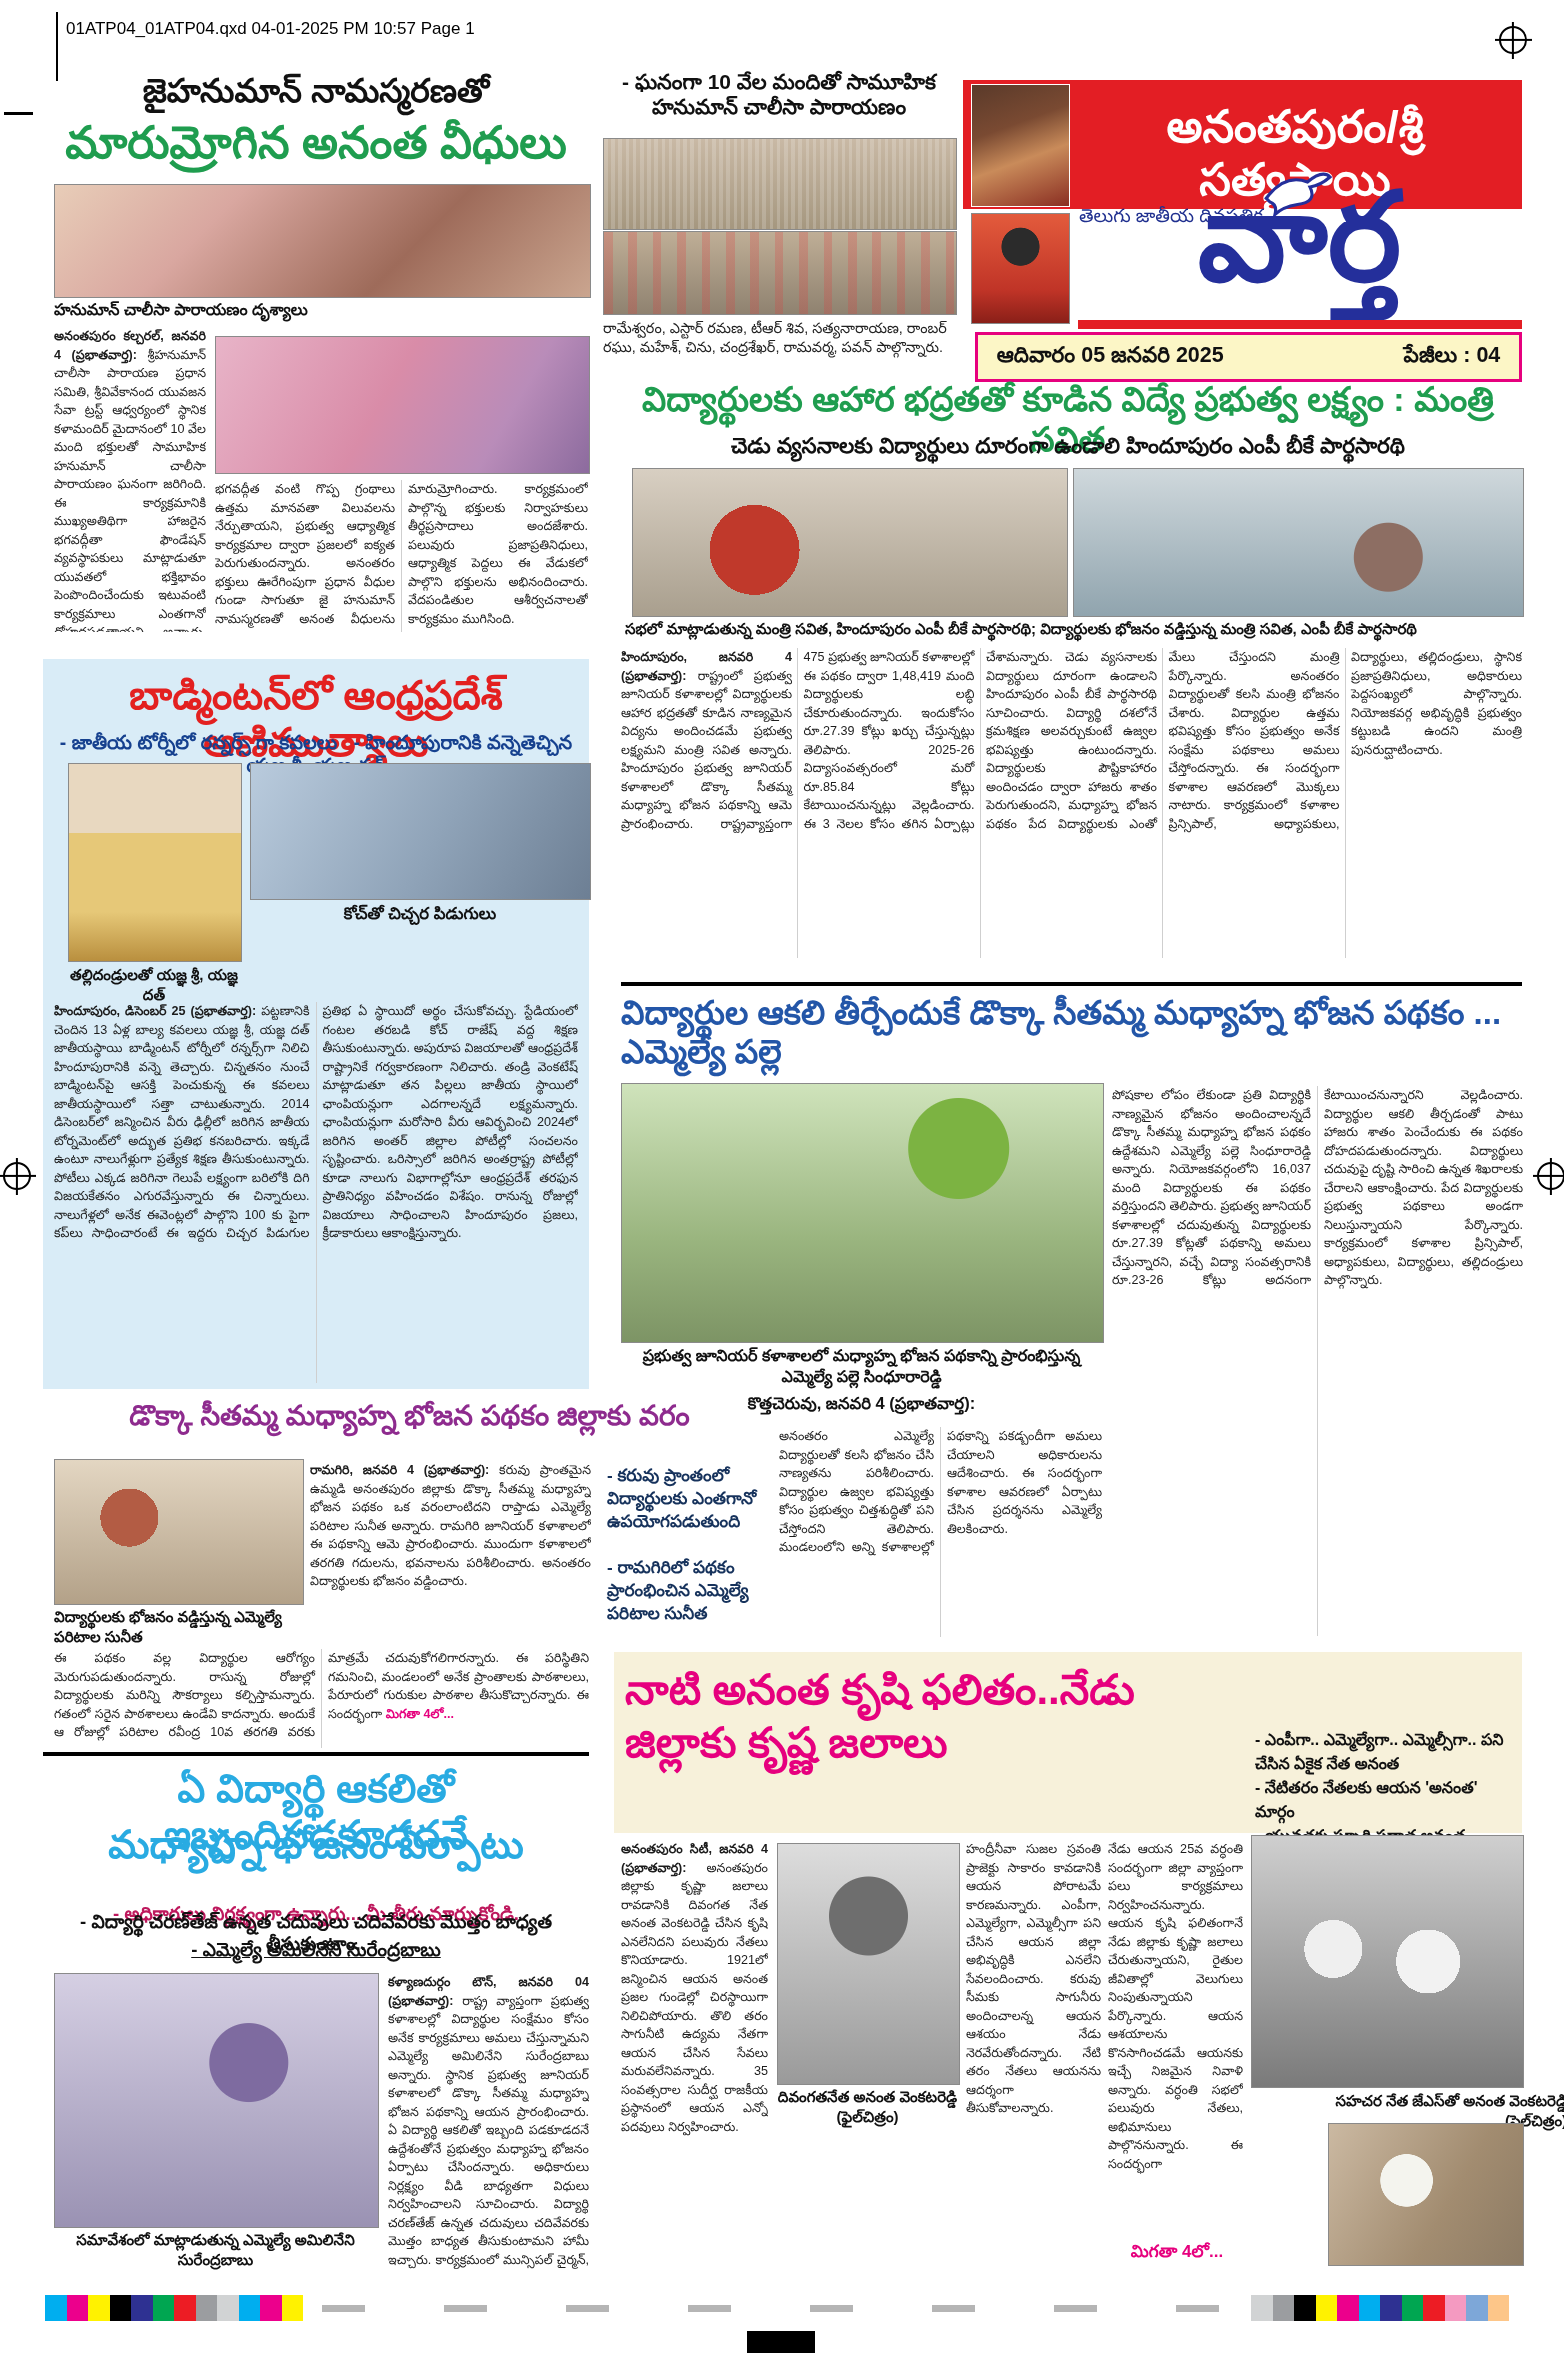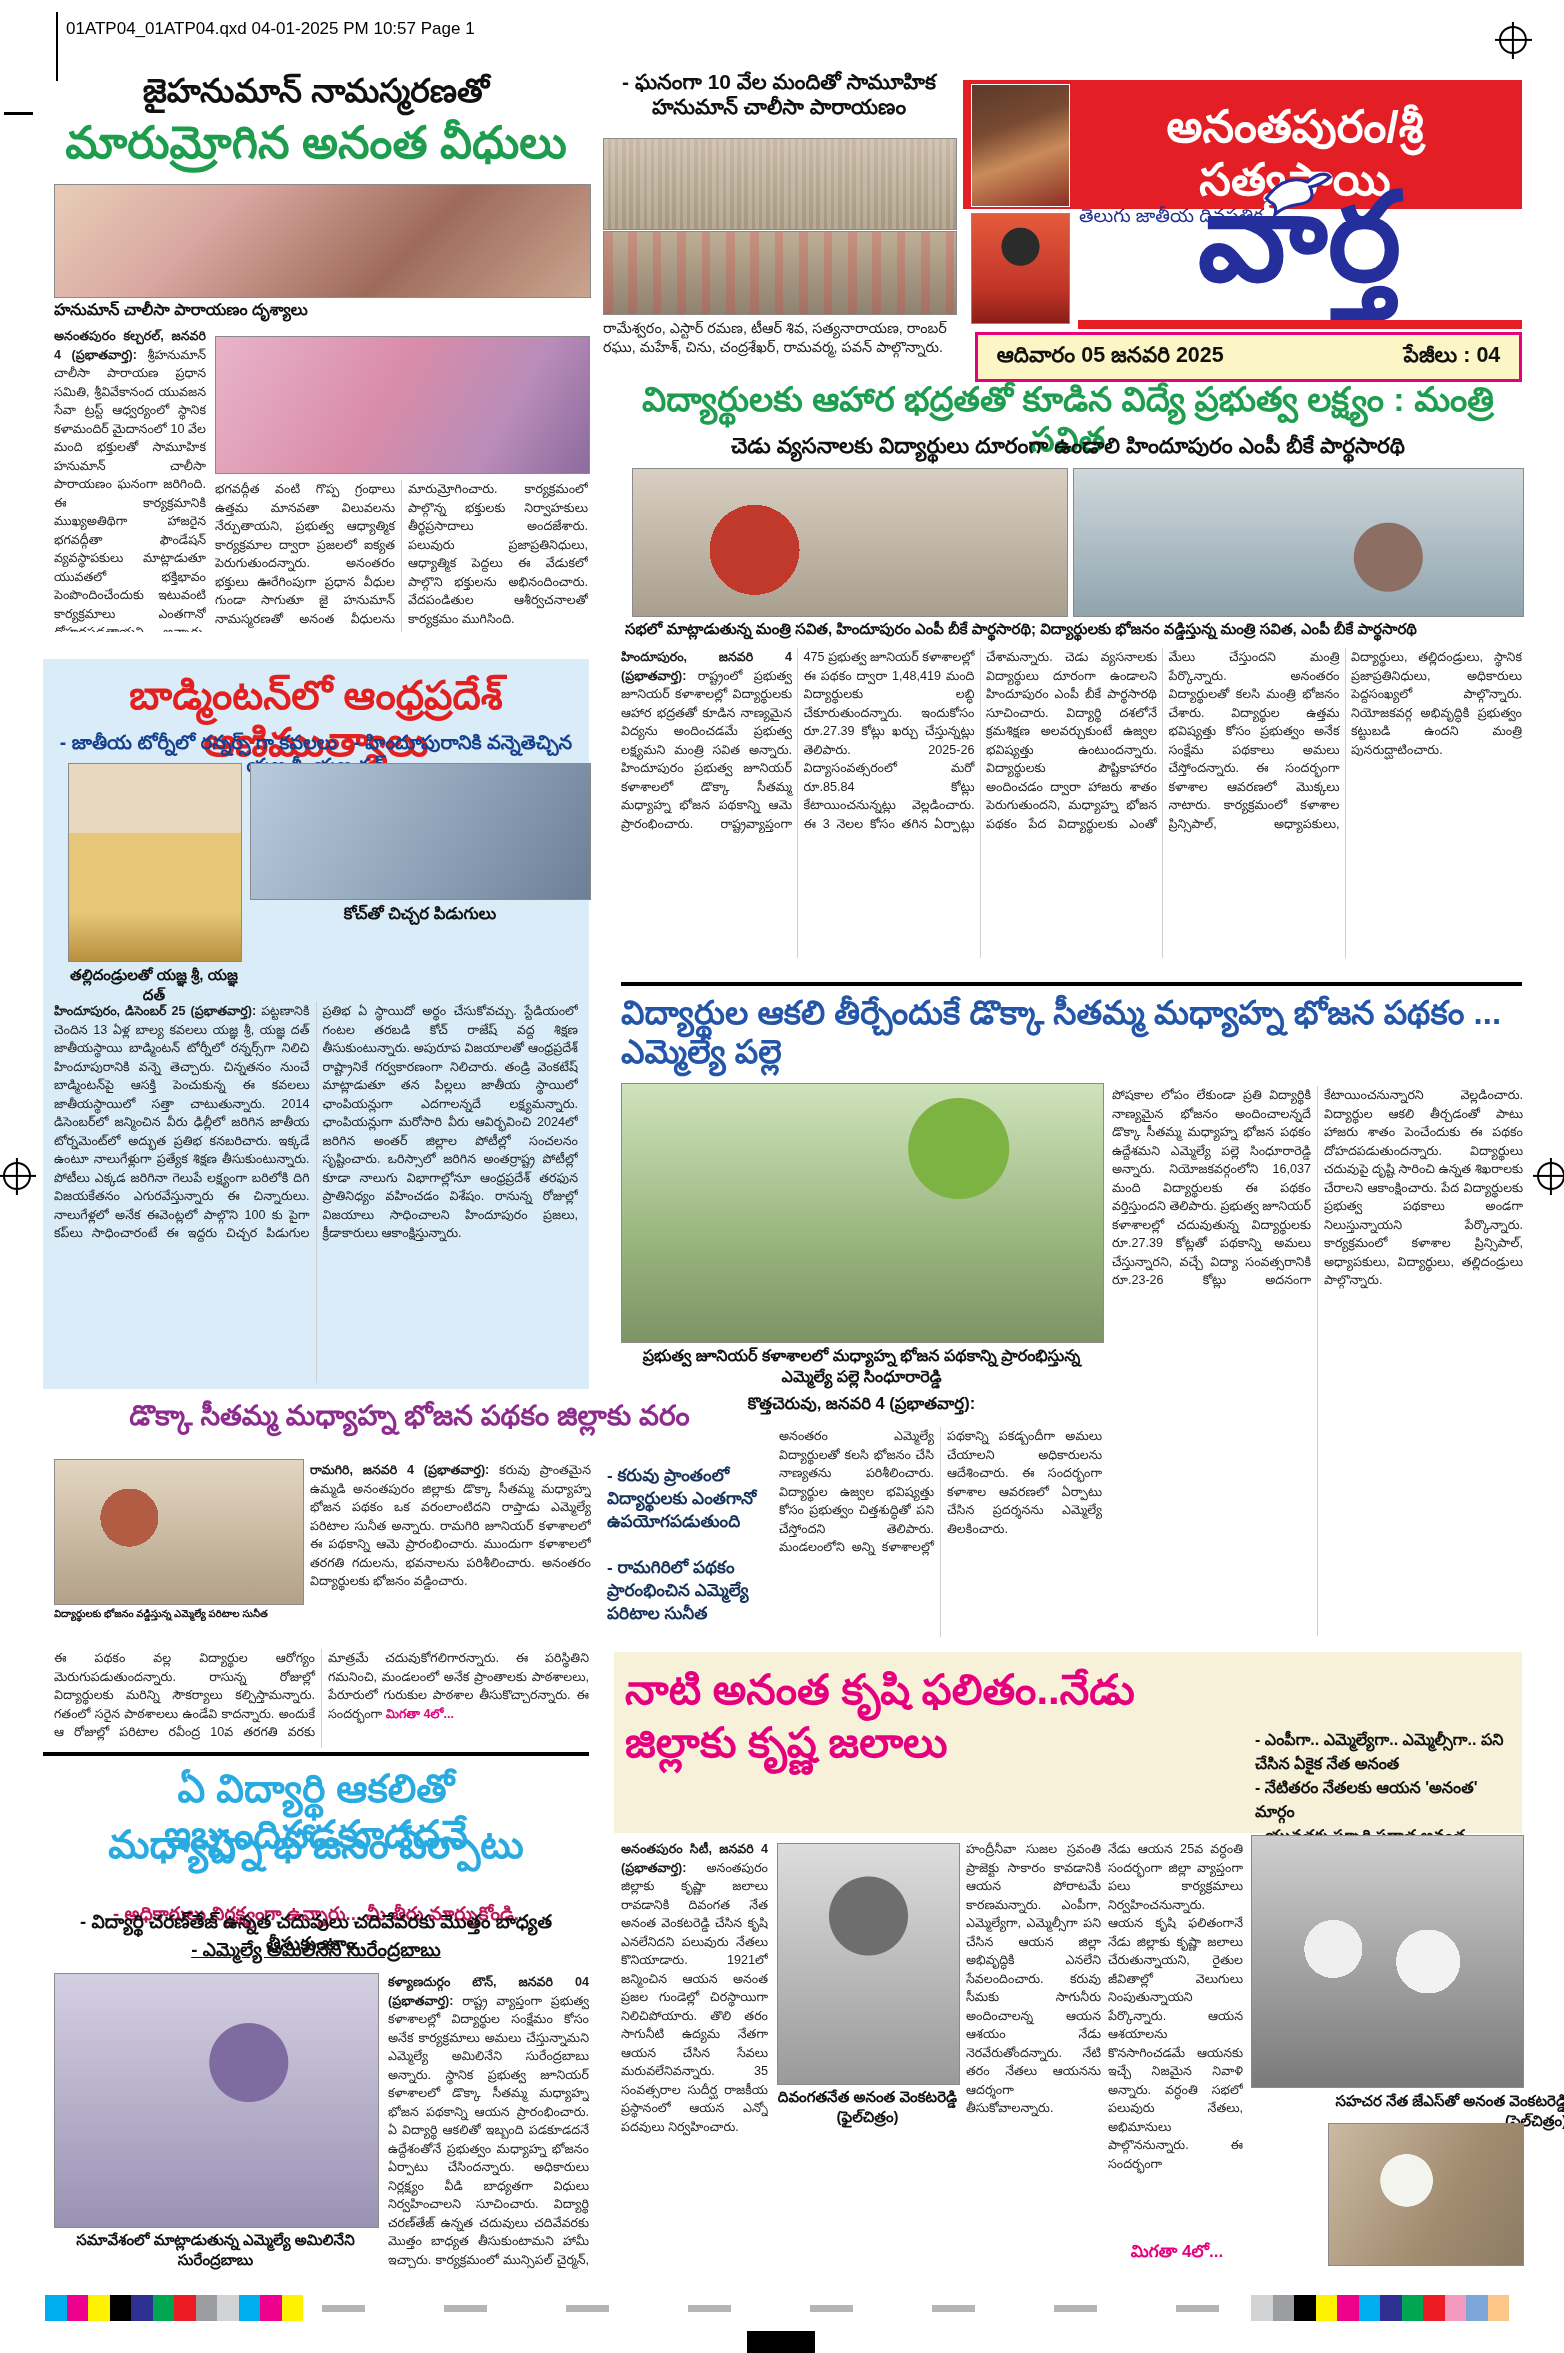--- a/index.html
+++ b/index.html
@@ -104,21 +104,21 @@
   <div class="cap" style="left:621px;top:1393px;width:481px;text-align:center;font-size:16.5px;">కొత్తచెరువు, జనవరి 4 (ప్రభాతవార్త):</div>
   <div class="body cols2" style="left:1112px;top:1086px;width:411px;height:550px;">
     <span>పోషకాల లోపం లేకుండా ప్రతి విద్యార్థికి నాణ్యమైన భోజనం అందించాలన్నదే డొక్కా సీతమ్మ మధ్యాహ్న భోజన పథకం ఉద్దేశమని ఎమ్మెల్యే పల్లె సింధూరారెడ్డి అన్నారు. నియోజకవర్గంలోని 16,037 మంది విద్యార్థులకు ఈ పథకం వర్తిస్తుందని తెలిపారు. ప్రభుత్వ జూనియర్ కళాశాలల్లో చదువుతున్న విద్యార్థులకు రూ.27.39 కోట్లతో పథకాన్ని అమలు చేస్తున్నారని, వచ్చే విద్యా సంవత్సరానికి రూ.23-26 కోట్లు అదనంగా కేటాయించనున్నారని వెల్లడించారు. విద్యార్థుల ఆకలి తీర్చడంతో పాటు హాజరు శాతం పెంచేందుకు ఈ పథకం దోహదపడుతుందన్నారు. విద్యార్థులు చదువుపై దృష్టి సారించి ఉన్నత శిఖరాలకు చేరాలని ఆకాంక్షించారు. పేద విద్యార్థులకు ప్రభుత్వ పథకాలు అండగా నిలుస్తున్నాయని పేర్కొన్నారు. కార్యక్రమంలో కళాశాల ప్రిన్సిపాల్, అధ్యాపకులు, విద్యార్థులు, తల్లిదండ్రులు పాల్గొన్నారు.</span>
   </div>
   <div class="body cols2" style="left:779px;top:1427px;width:323px;height:210px;">
     <span>అనంతరం ఎమ్మెల్యే విద్యార్థులతో కలసి భోజనం చేసి నాణ్యతను పరిశీలించారు. విద్యార్థుల ఉజ్వల భవిష్యత్తు కోసం ప్రభుత్వం చిత్తశుద్ధితో పని చేస్తోందని తెలిపారు. మండలంలోని అన్ని కళాశాలల్లో పథకాన్ని పకడ్బందీగా అమలు చేయాలని అధికారులను ఆదేశించారు. ఈ సందర్భంగా కళాశాల ఆవరణలో ఏర్పాటు చేసిన ప్రదర్శనను ఎమ్మెల్యే తిలకించారు.</span>
   </div>
 
   <div class="hl" style="left:54px;top:1399px;width:711px;font-size:28px;color:#8e2b8e;">డొక్కా సీతమ్మ మధ్యాహ్న భోజన పథకం  జిల్లాకు వరం</div>
   <div class="ph" style="left:54px;top:1459px;width:248px;height:144px;background:radial-gradient(circle at 30% 40%,#b35c44 0 29px,transparent 29px),linear-gradient(#e3d6c2 0%,#b3a188 100%);"></div>
-  <div class="cap" style="left:54px;top:1607px;width:248px;font-size:10px;">విద్యార్థులకు భోజనం వడ్డిస్తున్న ఎమ్మెల్యే పరిటాల సునీత</div>
+  <div class="cap" style="left:54px;top:1607px;width:248px;font-size:15px;">విద్యార్థులకు భోజనం వడ్డిస్తున్న ఎమ్మెల్యే పరిటాల సునీత</div>
   <div class="body" style="left:310px;top:1461px;width:281px;height:181px;">
     <b class="dl">రామగిరి, జనవరి 4 (ప్రభాతవార్త):</b>
     <span>కరువు ప్రాంతమైన ఉమ్మడి అనంతపురం జిల్లాకు డొక్కా సీతమ్మ మధ్యాహ్న భోజన పథకం ఒక వరంలాంటిదని రాప్తాడు ఎమ్మెల్యే పరిటాల సునీత అన్నారు. రామగిరి జూనియర్ కళాశాలలో ఈ పథకాన్ని ఆమె ప్రారంభించారు. ముందుగా కళాశాలలో తరగతి గదులను, భవనాలను పరిశీలించారు. అనంతరం విద్యార్థులకు భోజనం వడ్డించారు.</span>
   </div>
   <div class="pull" style="left:607px;top:1465px;width:164px;">- కరువు ప్రాంతంలో విద్యార్థులకు ఎంతగానో ఉపయోగపడుతుంది</div>
   <div class="pull" style="left:607px;top:1557px;width:164px;">- రామగిరిలో పథకం ప్రారంభించిన ఎమ్మెల్యే పరిటాల సునీత</div>
   <div class="body cols2" style="left:54px;top:1649px;width:535px;height:99px;">
     <span>ఈ పథకం వల్ల విద్యార్థుల ఆరోగ్యం మెరుగుపడుతుందన్నారు. రాసున్న రోజుల్లో విద్యార్థులకు మరిన్ని సౌకర్యాలు కల్పిస్తామన్నారు. గతంలో సరైన పాఠశాలలు ఉండేవి కాదన్నారు. అందుకే ఆ రోజుల్లో పరిటాల రవీంద్ర 10వ తరగతి వరకు మాత్రమే చదువుకోగలిగారన్నారు. ఈ పరిస్థితిని గమనించి, మండలంలో అనేక ప్రాంతాలకు పాఠశాలలు, పేరూరులో గురుకుల పాఠశాల తీసుకొచ్చారన్నారు. ఈ సందర్భంగా</span>
     <b class="cont">మిగతా 4లో...</b>
   </div>

